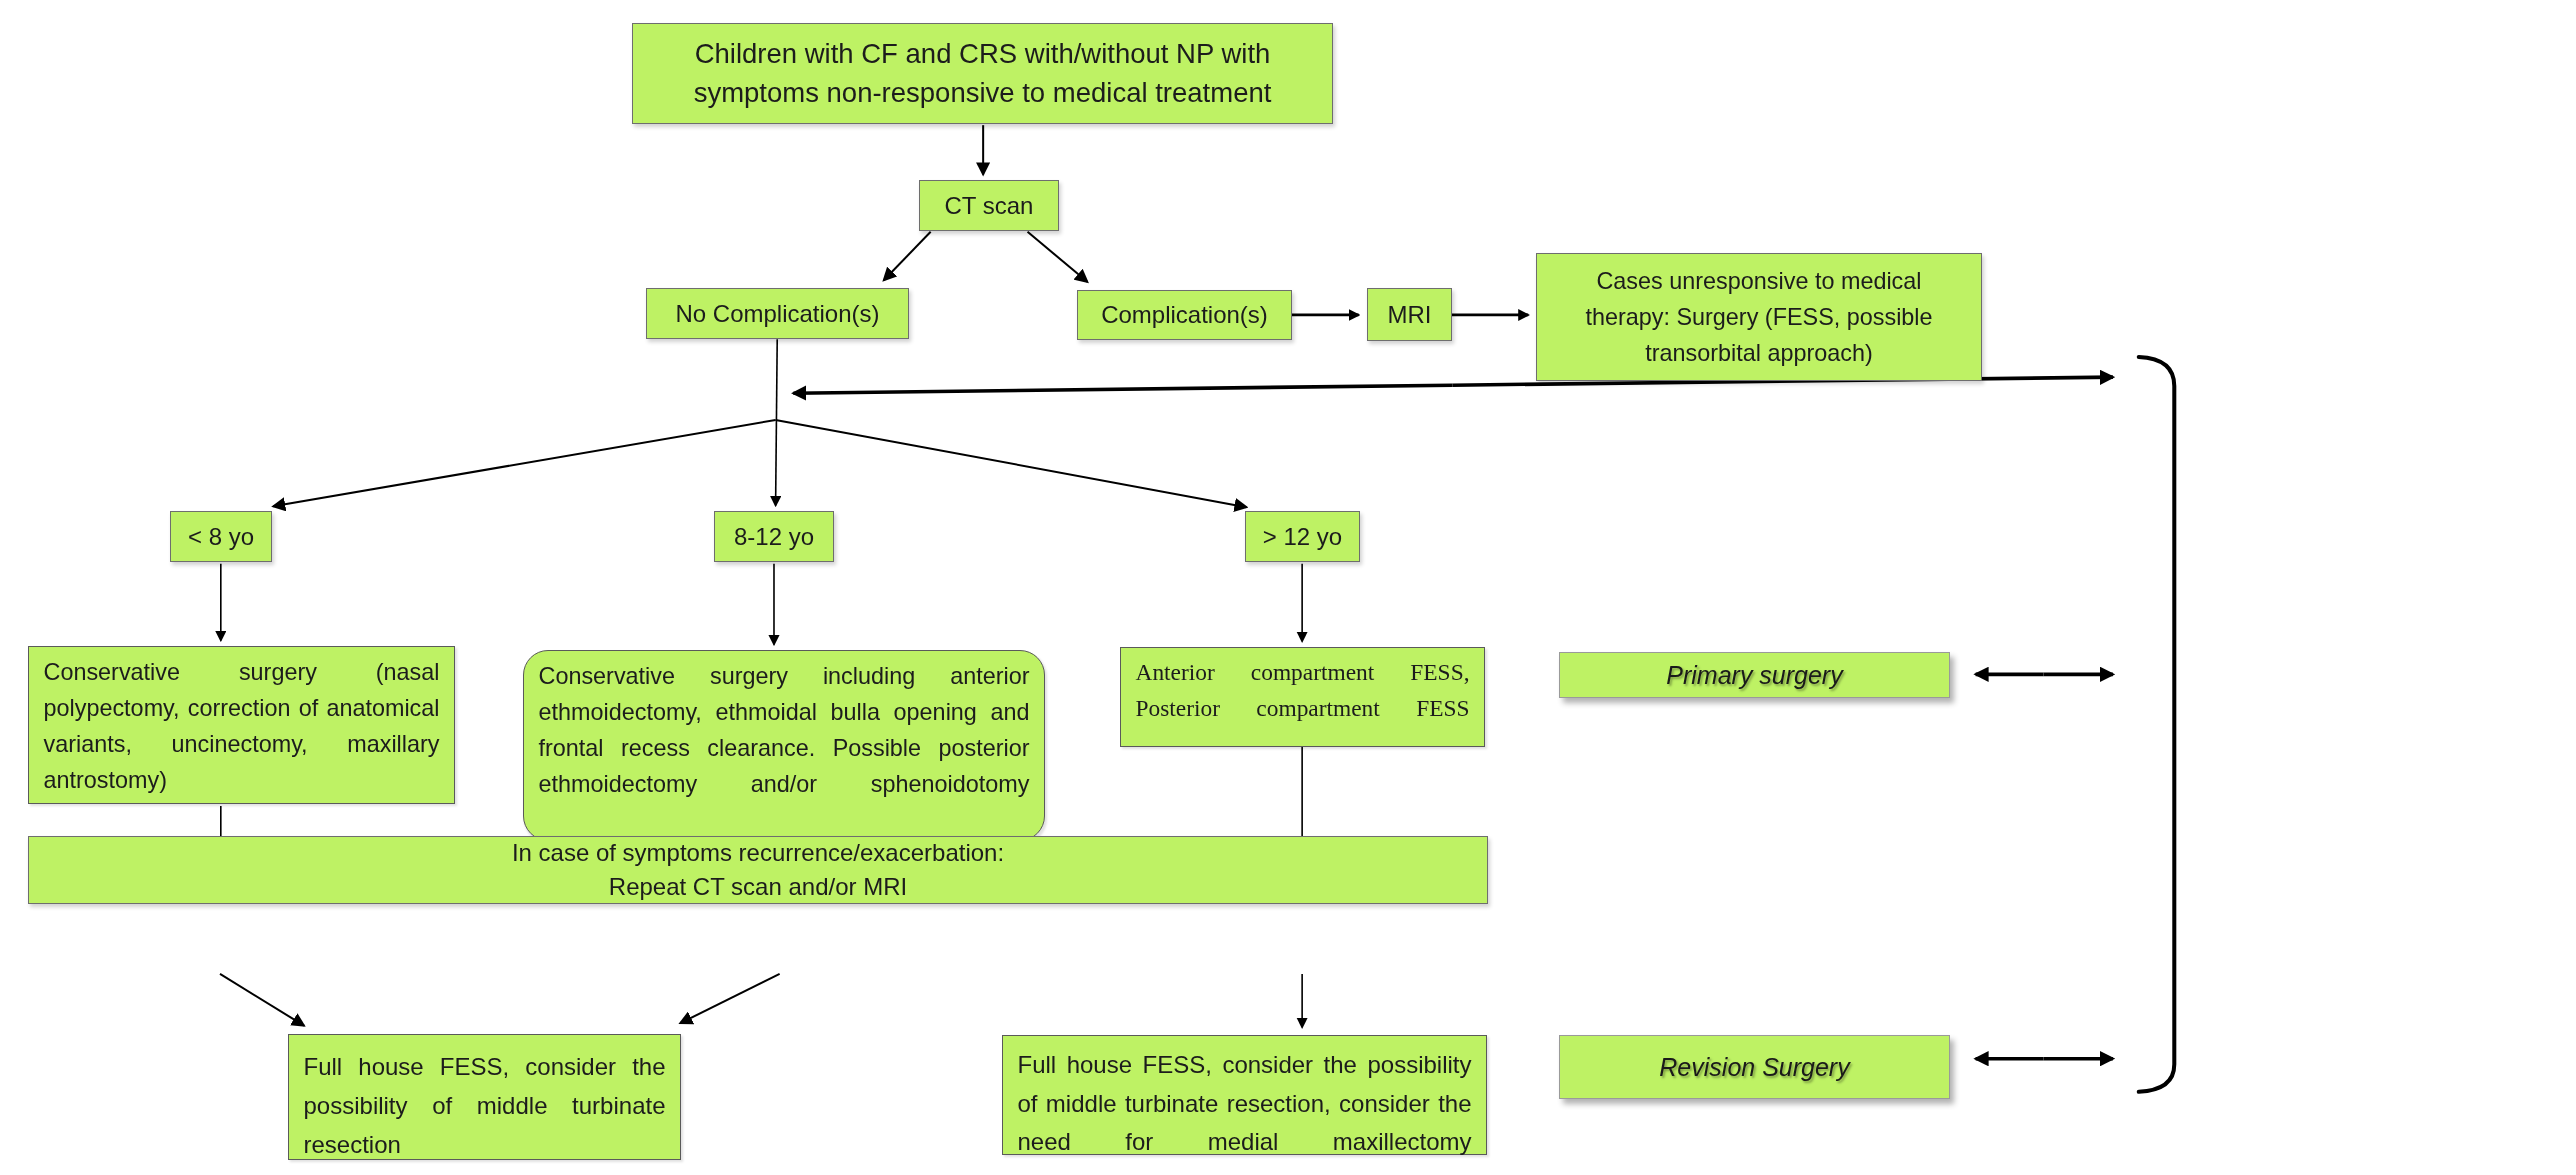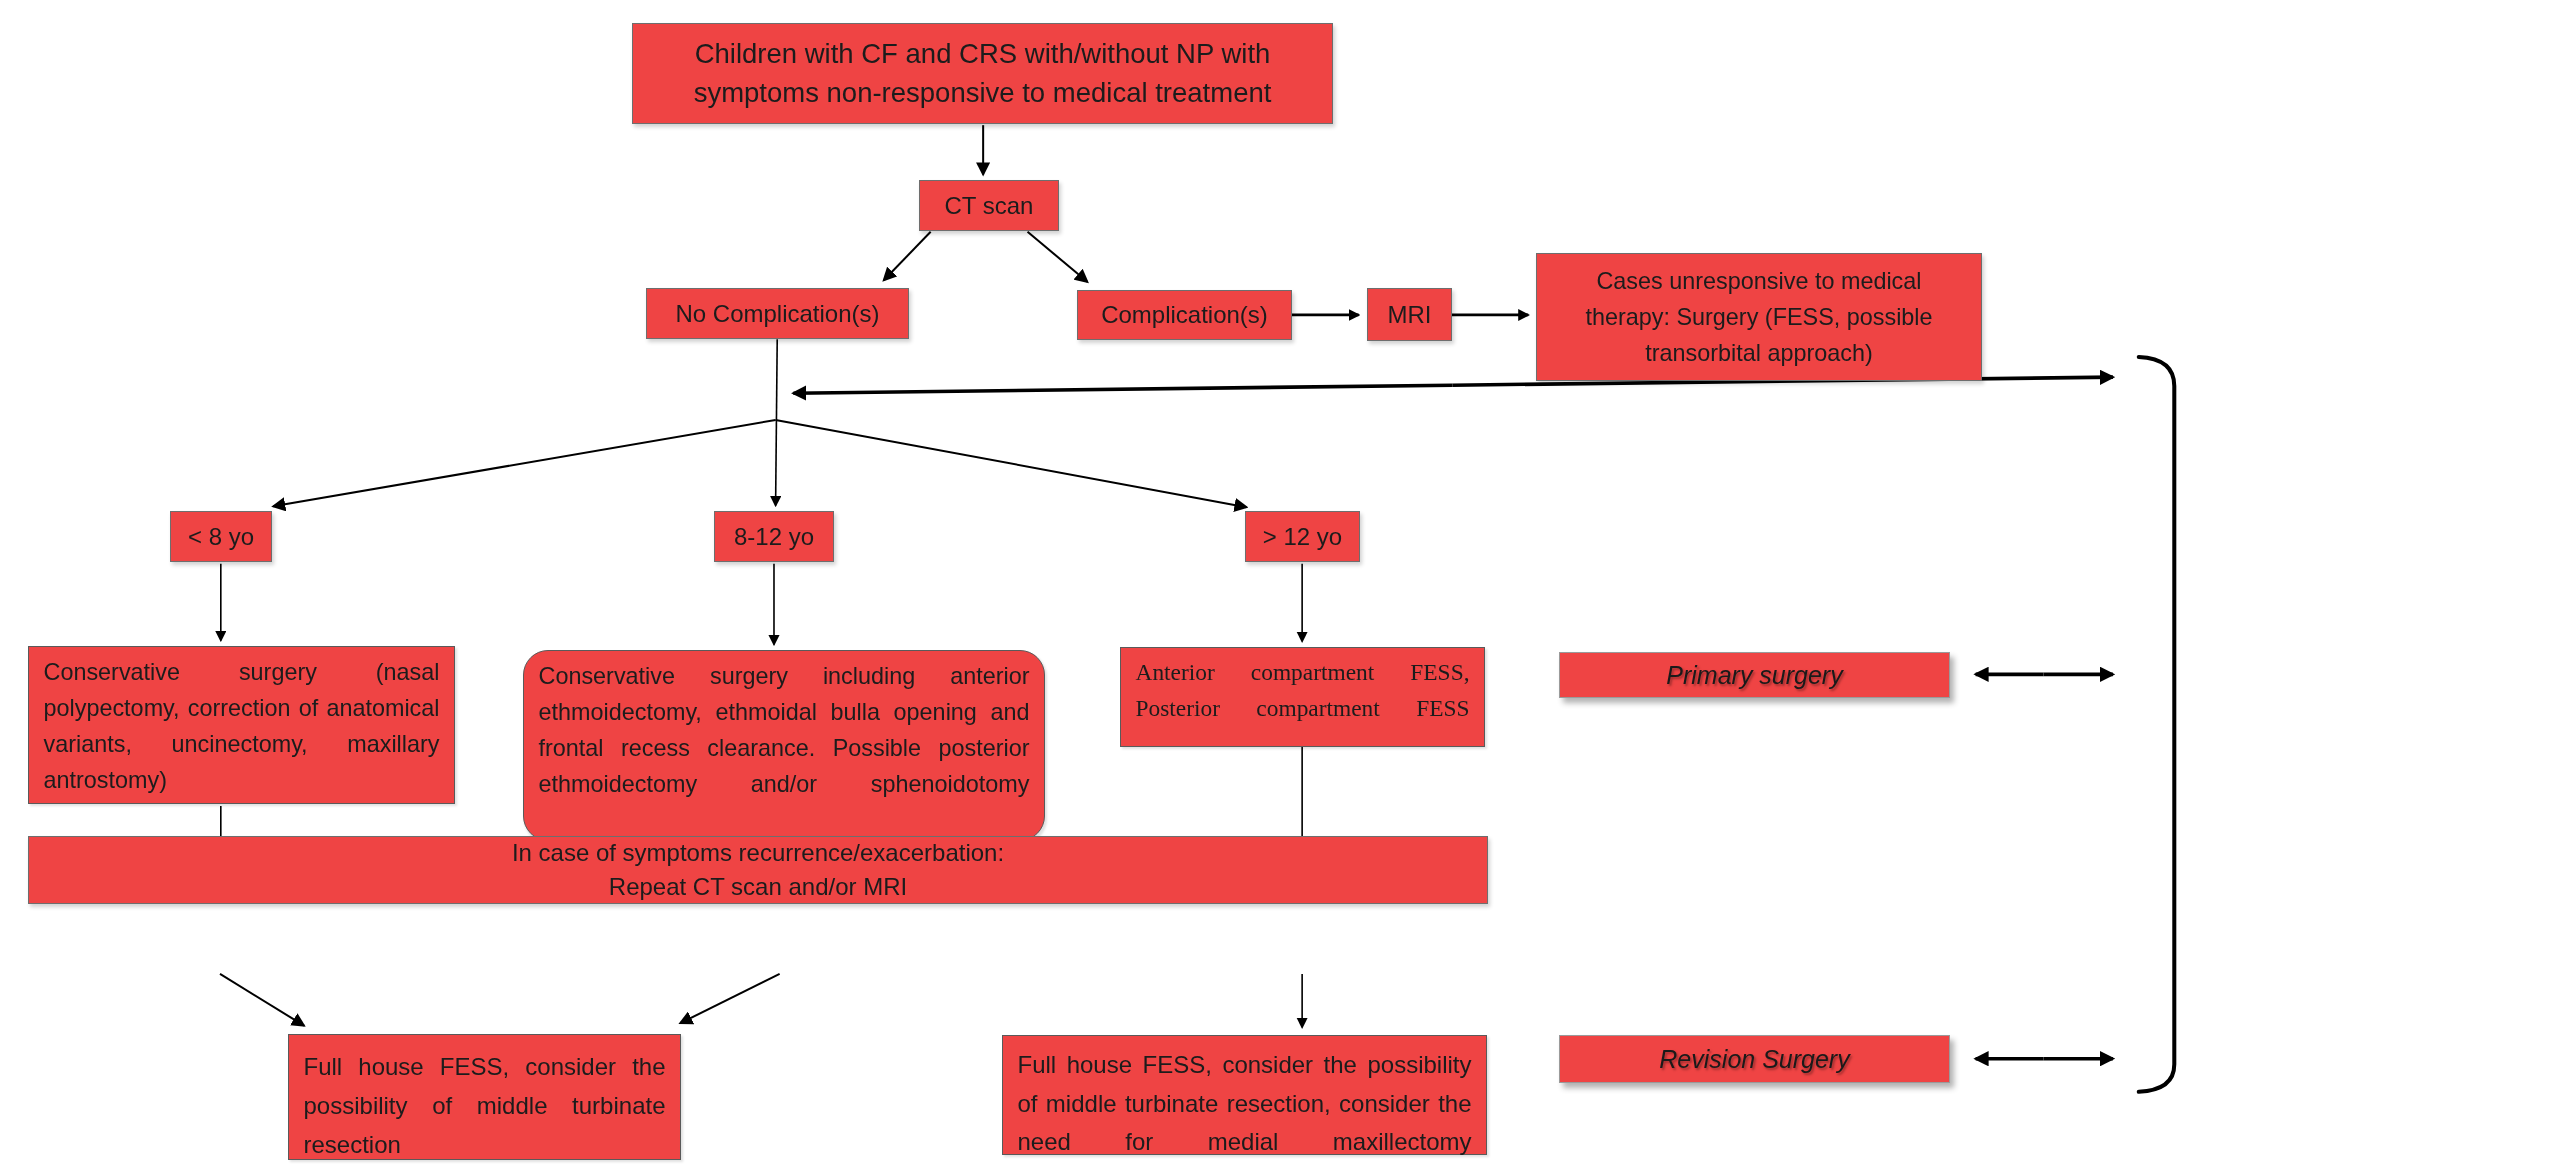--- a/index.html
+++ b/index.html
@@ -9,21 +9,21 @@
     height:1175px;
     background:#ffffff;
     font-family:"Liberation Sans", sans-serif;
     color:#1c1c1c;
     overflow:hidden;
   }
   svg.wires{position:absolute;left:0;top:0;z-index:0;}
   .box{
     position:absolute;
     z-index:1;
-    background:#ef4444;
+    background:#bef264;
     border:1.6px solid #6e6e6e;
     box-sizing:border-box;
     display:flex;
     align-items:center;
     justify-content:center;
     text-align:center;
     font-size:24px;
     line-height:1.4;
     box-shadow:2.4px 3.2px 4px rgba(0,0,0,0.18);
   }
@@ -168,19 +168,19 @@
     <div>
       <span class="ln">In case of symptoms recurrence/exacerbation:</span>
       <span class="ln">Repeat CT scan and/or MRI</span>
     </div>
   </div>
 
   <div class="box justify" style="left:288px;top:1034px;width:393px;height:126px;line-height:1.62;padding-top:13px;">Full house FESS, consider the possibility of middle turbinate resection</div>
 
   <div class="box justify" style="left:1002px;top:1035px;width:485px;height:120px;line-height:1.62;padding-top:9.7px;">Full house FESS, consider the possibility of middle turbinate resection, consider the need for medial maxillectomy</div>
 
-  <div class="box label-box" style="left:1559px;top:1035px;width:391px;height:48px;">
+  <div class="box label-box" style="left:1559px;top:1035px;width:391px;height:64px;">
     <span>Revision Surgery</span>
   </div>
 
 
 </div>
 
 
 </body></html>

